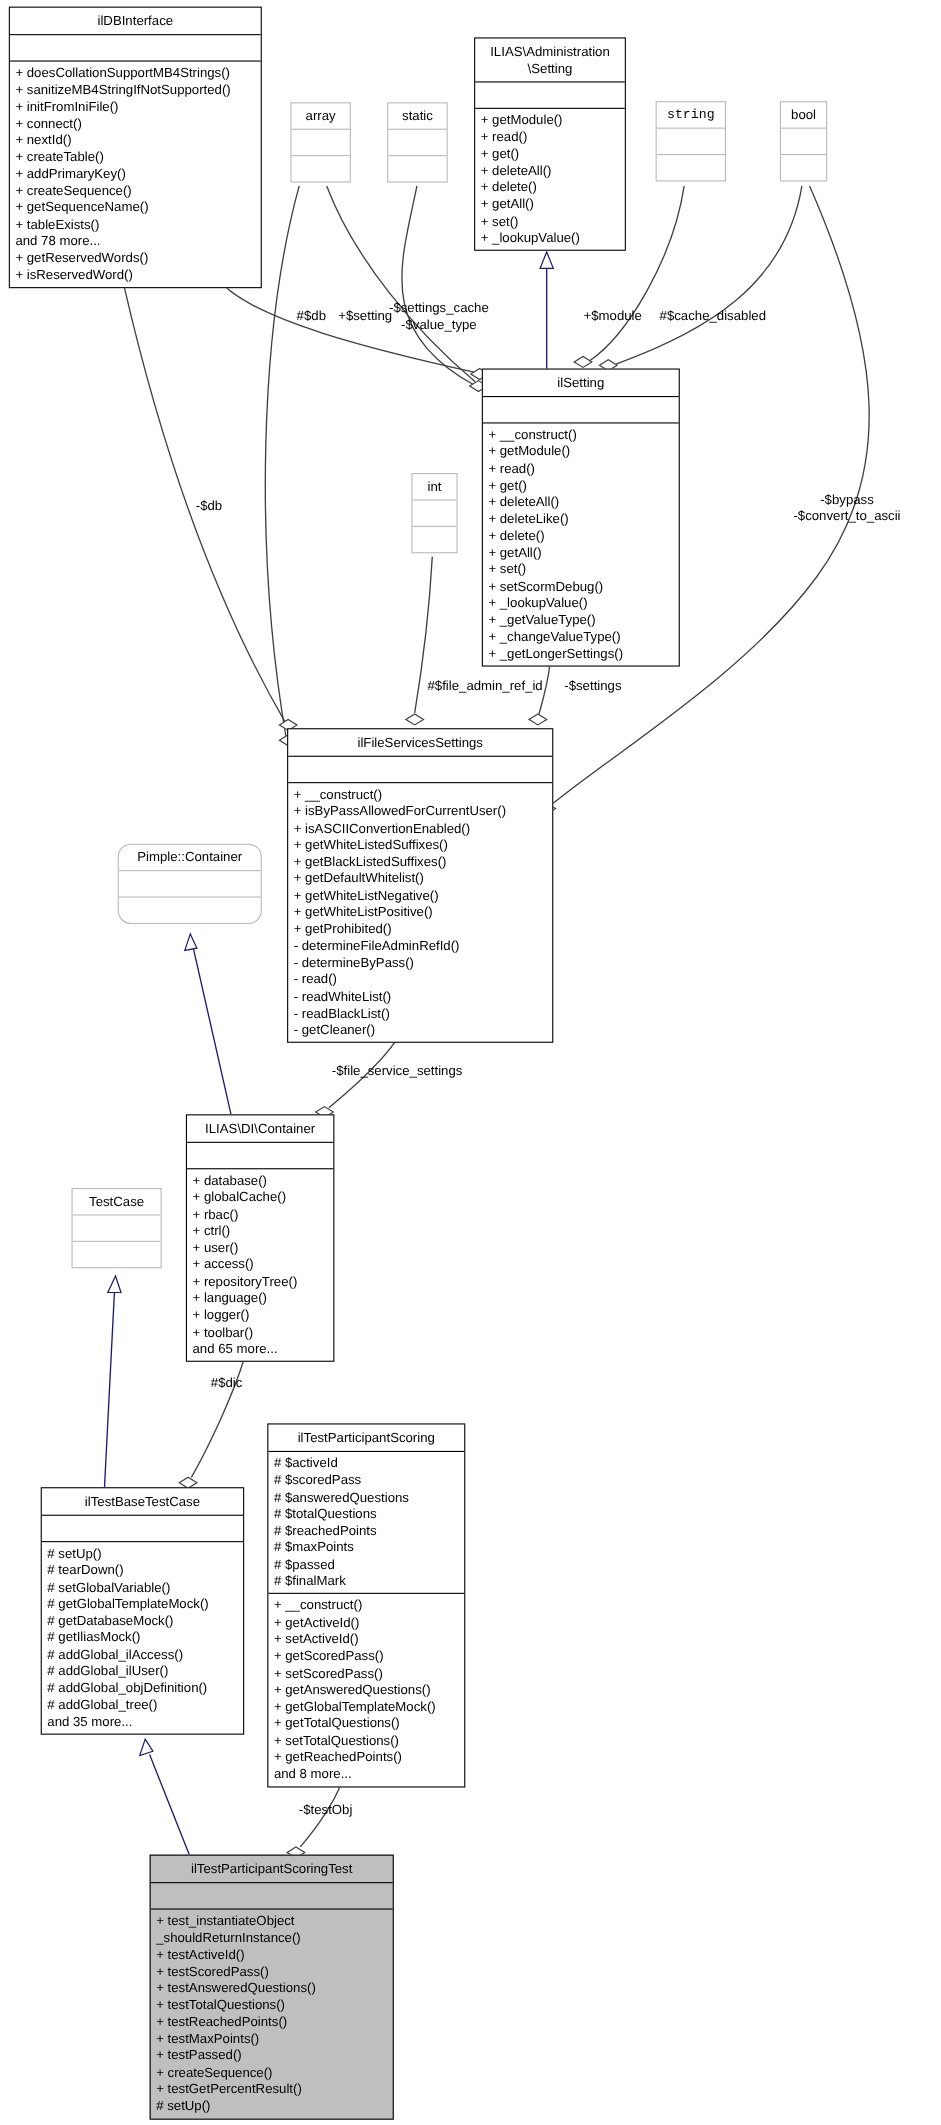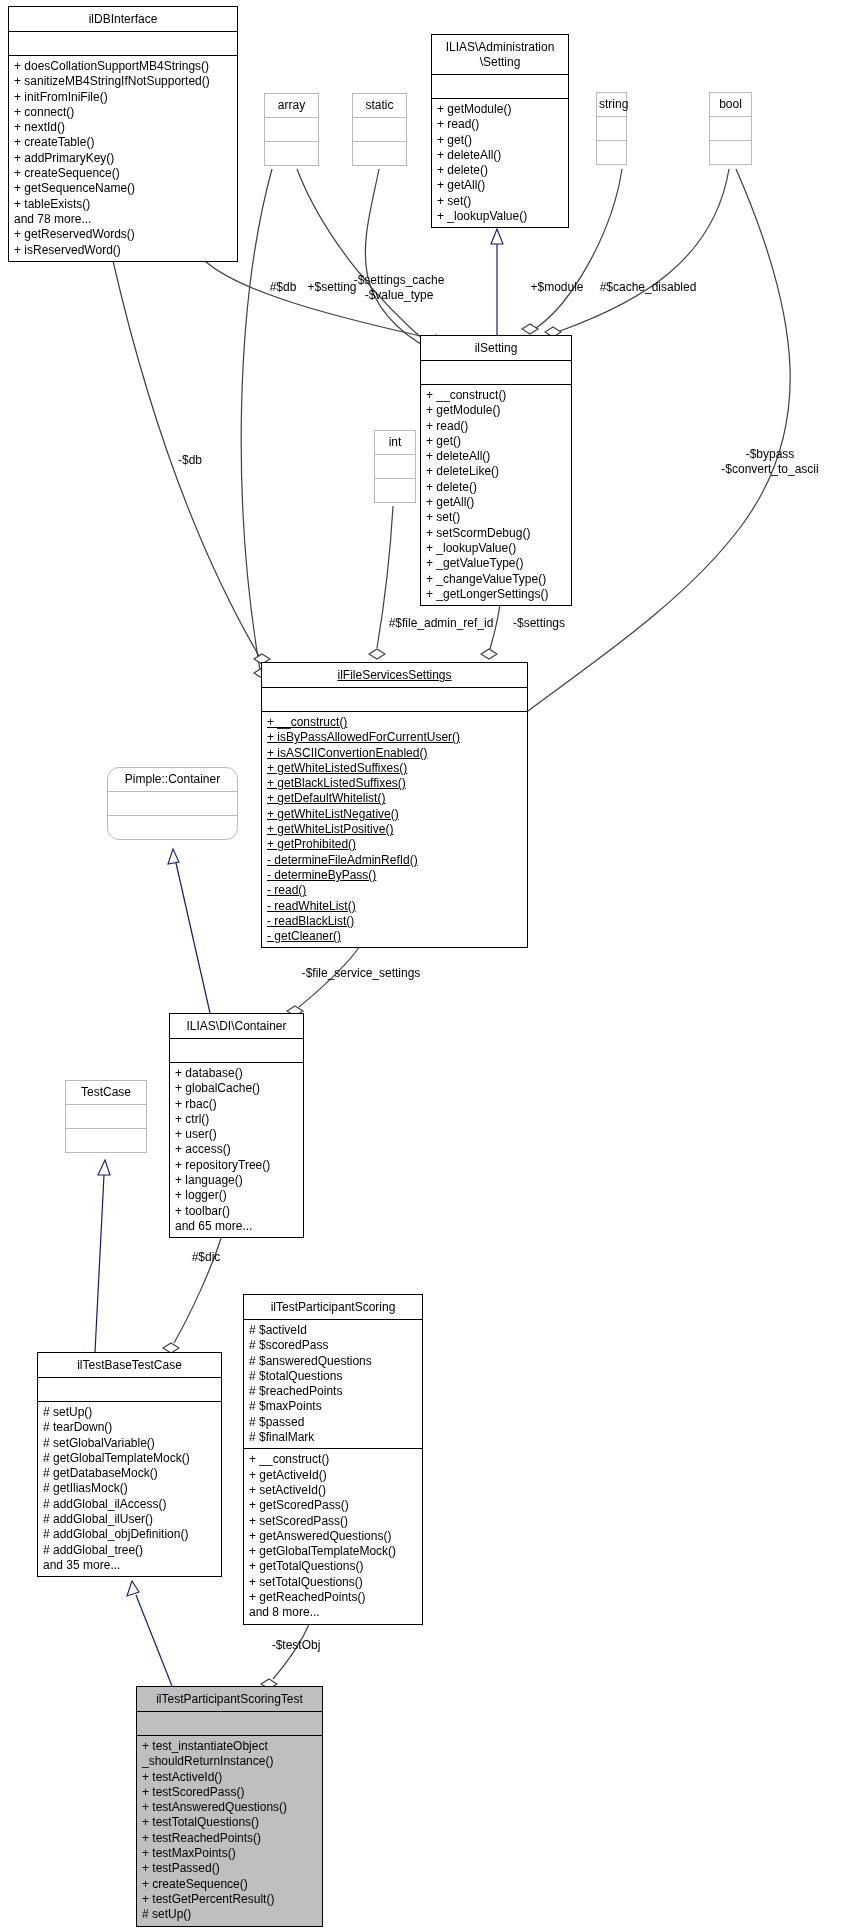--- a/index.html
+++ b/index.html
@@ -134,33 +134,33 @@
         <div class="uml-line">+ read()</div>
         <div class="uml-line">+ get()</div>
         <div class="uml-line">+ deleteAll()</div>
         <div class="uml-line">+ delete()</div>
         <div class="uml-line">+ getAll()</div>
         <div class="uml-line">+ set()</div>
         <div class="uml-line">+ _lookupValue()</div>
       </div>
   </div>
 
-  <div class="uml-simple" style="left:596px;top:92px;width:31px;">
+  <div class="uml-simple" style="left:596px;top:92px;width:64px;font-family:Liberation Mono, monospace;">
     <div class="uml-title">string</div>
     <div class="uml-srow"></div>
     <div class="uml-srow"></div>
   </div>
 
   <div class="uml-simple" style="left:709px;top:92px;width:43px;">
     <div class="uml-title">bool</div>
     <div class="uml-srow"></div>
     <div class="uml-srow"></div>
   </div>
 
-  <div class="uml-class" style="left:420px;top:335px;width:152px;">
+  <div class="uml-class" style="left:438px;top:335px;width:180px;">
     <div class="uml-title">ilSetting</div>
     <div class="uml-attrs"></div>
     <div class="uml-methods">
         <div class="uml-line">+ __construct()</div>
         <div class="uml-line">+ getModule()</div>
         <div class="uml-line">+ read()</div>
         <div class="uml-line">+ get()</div>
         <div class="uml-line">+ deleteAll()</div>
         <div class="uml-line">+ deleteLike()</div>
         <div class="uml-line">+ delete()</div>
@@ -173,21 +173,21 @@
         <div class="uml-line">+ _getLongerSettings()</div>
       </div>
   </div>
 
   <div class="uml-simple" style="left:374px;top:430px;width:42px;">
     <div class="uml-title">int</div>
     <div class="uml-srow"></div>
     <div class="uml-srow"></div>
   </div>
 
-  <div class="uml-class" style="left:261px;top:662px;width:267px;text-decoration:underline;">
+  <div class="uml-class" style="left:261px;top:662px;width:242px;">
     <div class="uml-title">ilFileServicesSettings</div>
     <div class="uml-attrs"></div>
     <div class="uml-methods">
         <div class="uml-line">+ __construct()</div>
         <div class="uml-line">+ isByPassAllowedForCurrentUser()</div>
         <div class="uml-line">+ isASCIIConvertionEnabled()</div>
         <div class="uml-line">+ getWhiteListedSuffixes()</div>
         <div class="uml-line">+ getBlackListedSuffixes()</div>
         <div class="uml-line">+ getDefaultWhitelist()</div>
         <div class="uml-line">+ getWhiteListNegative()</div>
@@ -270,21 +270,21 @@
         <div class="uml-line"># getDatabaseMock()</div>
         <div class="uml-line"># getIliasMock()</div>
         <div class="uml-line"># addGlobal_ilAccess()</div>
         <div class="uml-line"># addGlobal_ilUser()</div>
         <div class="uml-line"># addGlobal_objDefinition()</div>
         <div class="uml-line"># addGlobal_tree()</div>
         <div class="uml-line">and 35 more...</div>
       </div>
   </div>
 
-  <div class="uml-class highlight" style="left:136px;top:1686px;width:187px;">
+  <div class="uml-class highlight" style="left:136px;top:1686px;width:222px;">
     <div class="uml-title">ilTestParticipantScoringTest</div>
     <div class="uml-attrs"></div>
     <div class="uml-methods">
         <div class="uml-line">+ test_instantiateObject
 _shouldReturnInstance()</div>
         <div class="uml-line">+ testActiveId()</div>
         <div class="uml-line">+ testScoredPass()</div>
         <div class="uml-line">+ testAnsweredQuestions()</div>
         <div class="uml-line">+ testTotalQuestions()</div>
         <div class="uml-line">+ testReachedPoints()</div>

